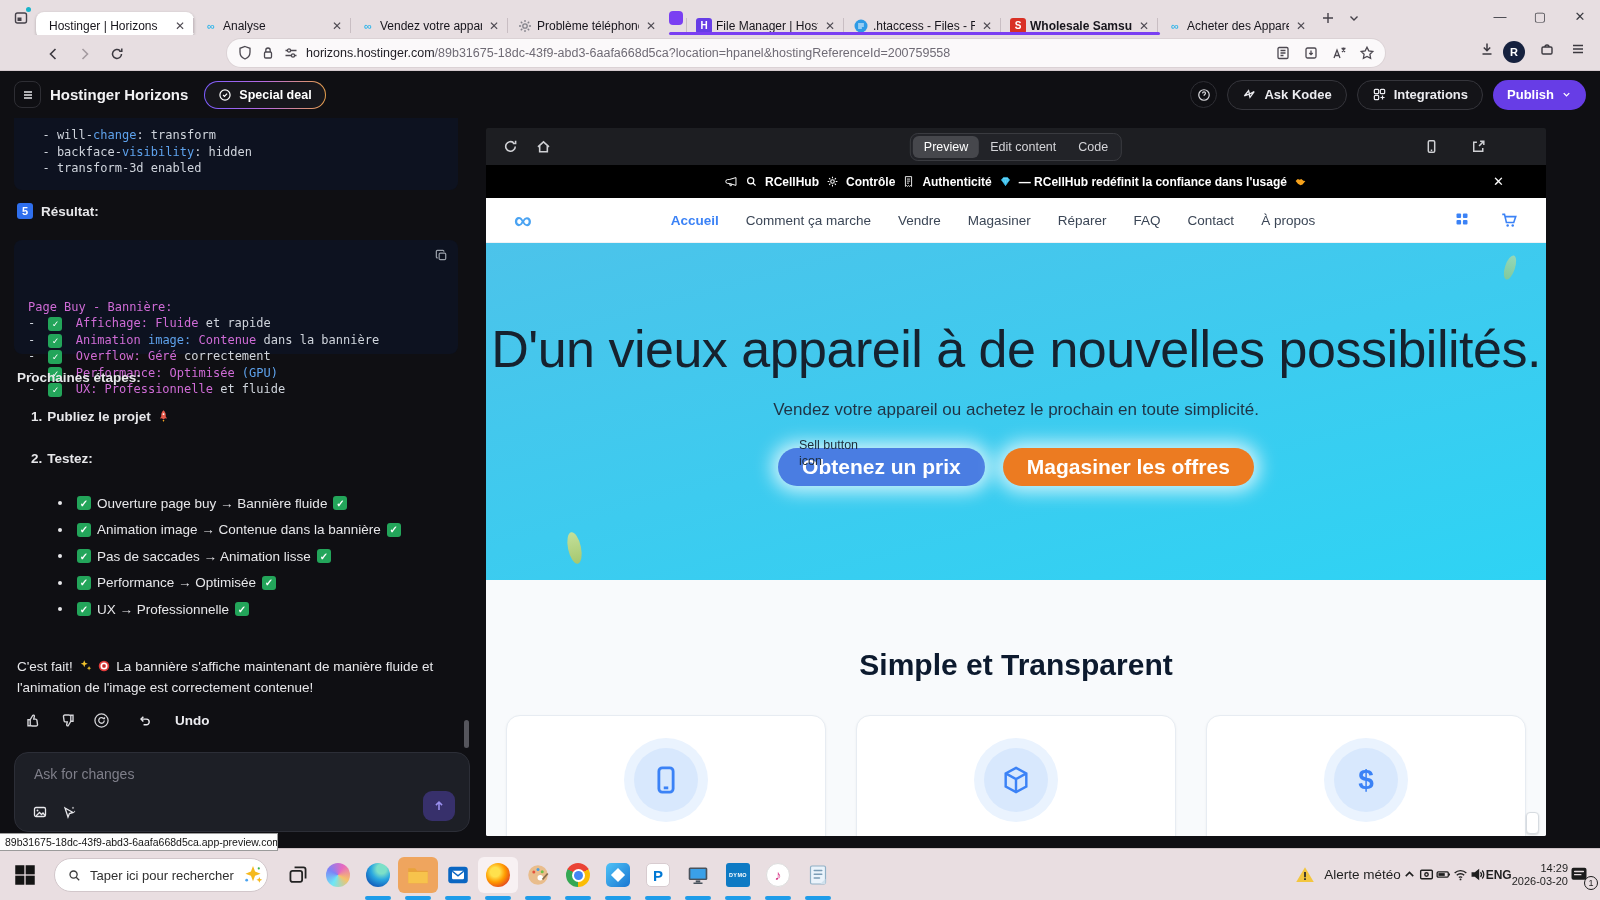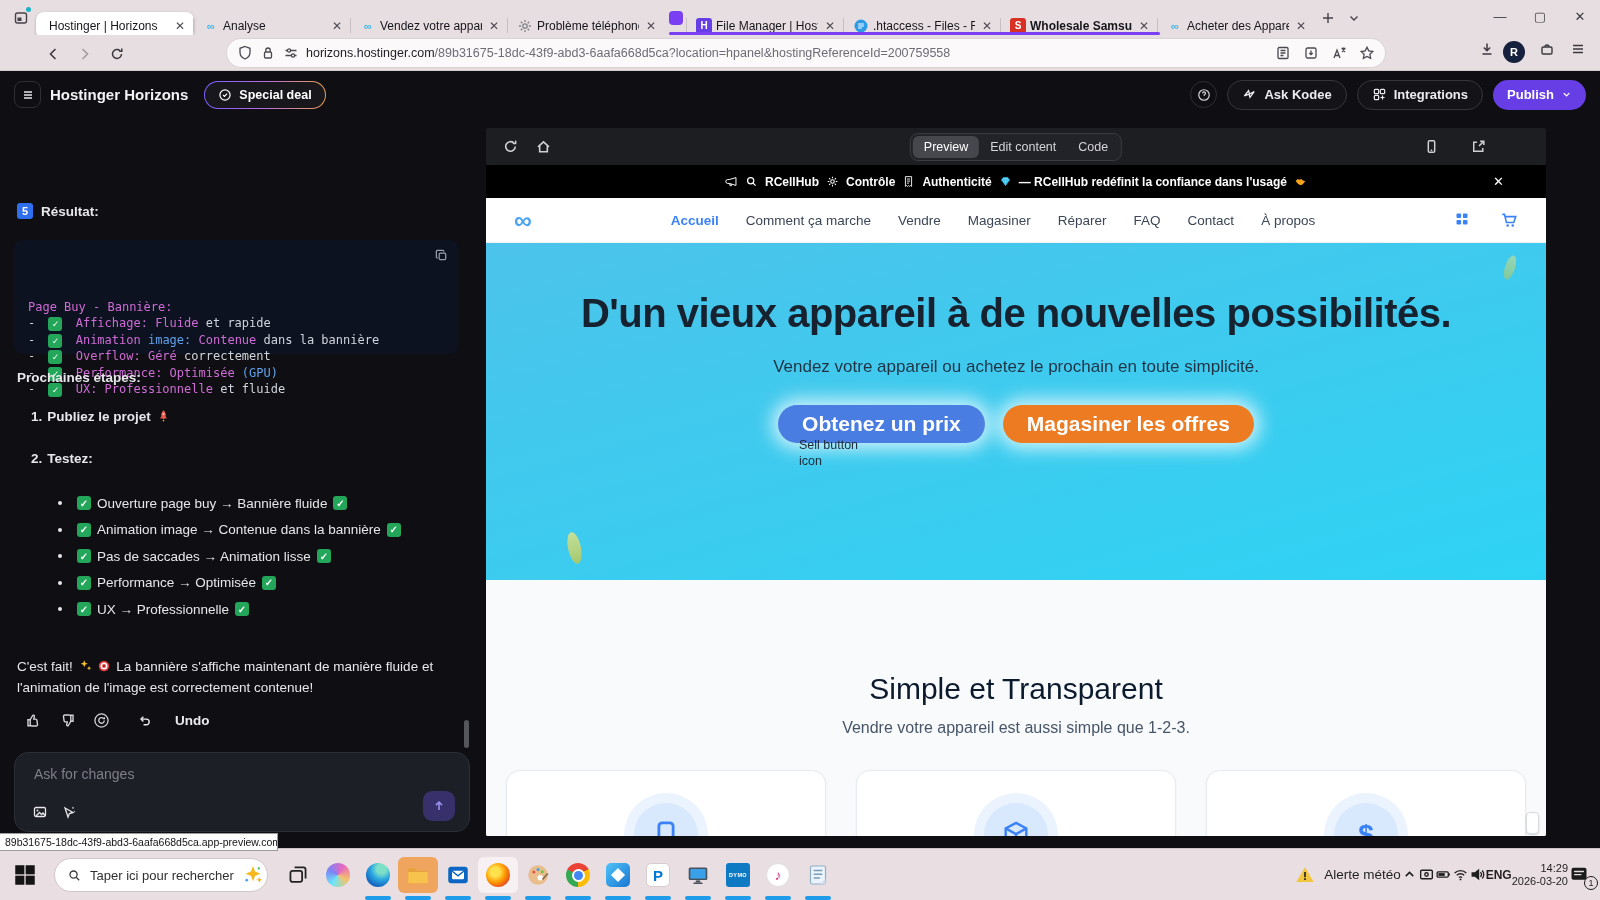--- a/index.html
+++ b/index.html
@@ -86,32 +86,32 @@
   .site{position:relative;height:671px;background:#fff;overflow:hidden;font-family:"Liberation Sans",sans-serif}
   .sbanner{height:33px;background:#000;color:#fff;display:flex;align-items:center;justify-content:center;gap:7px;font-size:12px;font-weight:bold}
   .sbanner .ic{width:13px;height:13px}
   .bclose{position:absolute;right:42px;top:9px;color:#fff;font-size:13px}
   .snav{height:45px;background:#fff;display:flex;align-items:center;padding:0 28px;border-bottom:1px solid #f0f2f5}
   .slogo{font-size:25px;font-weight:bold;color:#4aa3f2;line-height:1}
   .smenu{flex:1;display:flex;justify-content:center;gap:27px;font-size:13.5px;color:#3b4656}
   .smenu .active{color:#3b82f6;font-weight:bold}
   .snavicons{display:flex;gap:30px;color:#3b82f6}
   .hero{position:relative;height:337px;background:linear-gradient(165deg,#4cc3ea,#2ed3f4);text-align:center}
-  .herotitle{padding-top:48px;font-size:40px;font-weight:700;letter-spacing:-.5px;color:#16222f}
+  .herotitle{padding-top:76px;font-size:52px;font-weight:400;letter-spacing:-.5px;color:#16222f}
   .herosub{margin-top:21px;font-size:17px;color:#1f3345}
   .herobtns{margin-top:28px;display:flex;justify-content:center;gap:18px}
   .hbtn{height:38px;padding:0 24px;border-radius:19px;display:flex;align-items:center;color:#fff;font-size:21px;font-weight:bold;box-shadow:0 0 18px 6px rgba(255,255,255,.75)}
   .hbtn.blue{background:#4a7de2}
   .hbtn.orange{background:#ec7b21}
   .altlabel{position:absolute;left:313px;top:194px;width:70px;text-align:left;font-size:12.5px;line-height:16px;color:#1c2b3a}
   .leaf{position:absolute;border-radius:50%;background:linear-gradient(#dce48c,#b8c757)}
   .leaf1{left:82px;top:367px;width:13px;height:32px;transform:rotate(-12deg);opacity:.85}
   .leaf2{left:1019px;top:90px;width:10px;height:25px;transform:rotate(18deg);opacity:.55}
   .ssection{height:256px;background:#f8fafc;text-align:center}
-  .sectitle{padding-top:92px;font-size:30px;font-weight:400;color:#0c1a2e}
+  .sectitle{padding-top:68px;font-size:30px;font-weight:700;color:#0c1a2e}
   .secsub{margin-top:13px;font-size:16px;color:#475569}
   .cards{margin-top:33px;display:flex;gap:30px;padding:0 20px}
   .card{flex:1;height:170px;background:#fff;border:1px solid #e7ecf2;border-radius:14px;box-shadow:0 1px 3px rgba(15,23,42,.05)}
   .chalo{width:84px;height:84px;margin:22px auto 0;border-radius:50%;background:#eaf3fe;display:flex;align-items:center;justify-content:center}
   .ccirc{width:64px;height:64px;border-radius:50%;background:#d8e8fd;display:flex;align-items:center;justify-content:center;color:#3b82f6}
   .ccirc .ic{width:30px;height:30px}
   .ccirc .dollar{font-size:28px;font-weight:bold;color:#3b82f6}
   .sitescroll{position:absolute;right:7px;bottom:2px;width:13px;height:22px;background:#fff;border:1px solid #d6dbe0;border-radius:4px;box-shadow:0 1px 2px rgba(0,0,0,.15)}
 
   
@@ -380,20 +380,21 @@
           <span>Publish</span>
           <span class="ic" style="width:11px;height:11px">
             <svg viewBox="0 0 16 16" stroke="currentColor" fill="none" stroke-width="2">
               <path d="M4 6l4 4 4-4"></path>
             </svg>
           </span>
         </span>
     </div>
 
     <div class="chat">
+      <div class="code code1" id="code1"><div><span class="sw">  - will-</span><span class="sb">change</span><span class="sw">: transform</span></div><div><span class="sw">  - backface-</span><span class="sb">visibility</span><span class="sw">: hidden</span></div><div><span class="sw">  - transform-3d enabled</span></div></div>
       <div class="resultrow">
           <span class="keycap">5</span>
           <span>Résultat:</span>
         </div>
       <div class="code code2" id="code2">
         <span class="copybtn ic"><svg viewBox="0 0 16 16" stroke="currentColor" fill="none" stroke-width="1.3">
               <rect x="5.5" y="5.5" width="7" height="7" rx="1.2"></rect>
               <path d="M4 10.5h-.5a1 1 0 0 1-1-1v-6a1 1 0 0 1 1-1h6a1 1 0 0 1 1 1V4"></path>
             </svg></span>
         <div id="code2lines"><div><span class="sm">Page Buy - Bannière:</span></div><div><span class="sw">- </span><span class="gck">✓</span><span class="sm"> Affichage: Fluide</span><span class="sw"> et rapide</span></div><div><span class="sw">- </span><span class="gck">✓</span><span class="sm"> Animation </span><span class="sb">image:</span><span class="sm"> Contenue</span><span class="sw"> dans la bannière</span></div><div><span class="sw">- </span><span class="gck">✓</span><span class="sm"> Overflow: Géré</span><span class="sw"> correctement</span></div><div><span class="sw">- </span><span class="gck">✓</span><span class="sm"> Performance: Optimisée </span><span class="sb">(GPU)</span></div><div><span class="sw">- </span><span class="gck">✓</span><span class="sm"> UX: Professionnelle</span><span class="sw"> et fluide</span></div></div>
@@ -629,21 +630,20 @@
           <h1 class="herotitle">D'un vieux appareil à de nouvelles possibilités.</h1>
           <p class="herosub">Vendez votre appareil ou achetez le prochain en toute simplicité.</p>
           <div class="herobtns">
             <span class="hbtn blue">Obtenez un prix</span>
             <span class="hbtn orange">Magasiner les offres</span>
           </div>
           <span class="altlabel">Sell button icon</span>
         </div>
         <div class="ssection">
           <h2 class="sectitle">Simple et Transparent</h2>
-          <p class="secsub">Vendre votre appareil est aussi simple que 1-2-3.</p>
           <div class="cards" id="cards">
               <div class="card">
                 <div class="chalo">
                   <div class="ccirc">
                     <span class="ic " style="width:30px;height:30px">
                       <svg viewBox="0 0 16 16" stroke="currentColor" fill="none" stroke-width="1.5">
                         <rect x="4.2" y="1.5" width="7.6" height="13" rx="1.8"></rect>
                         <path d="M6.8 12.2h2.4"></path>
                       </svg>
                     </span>

